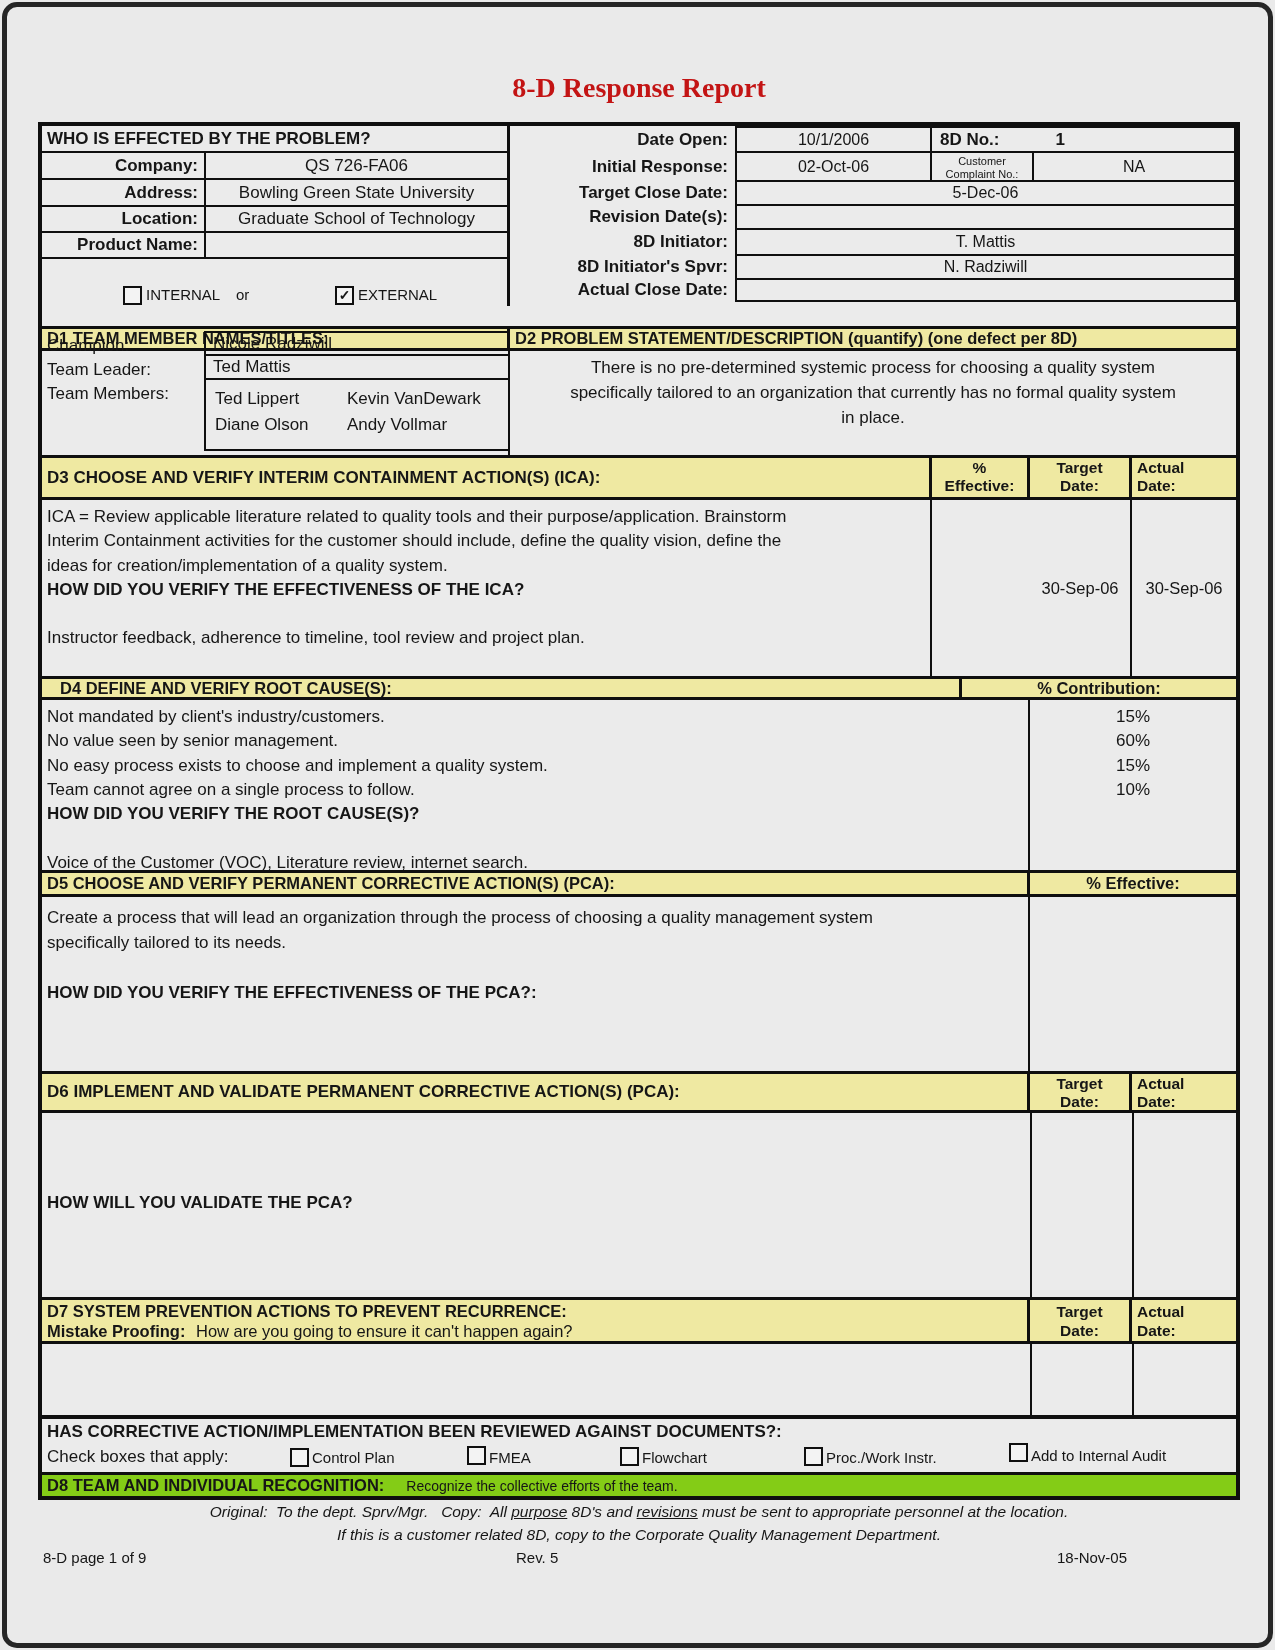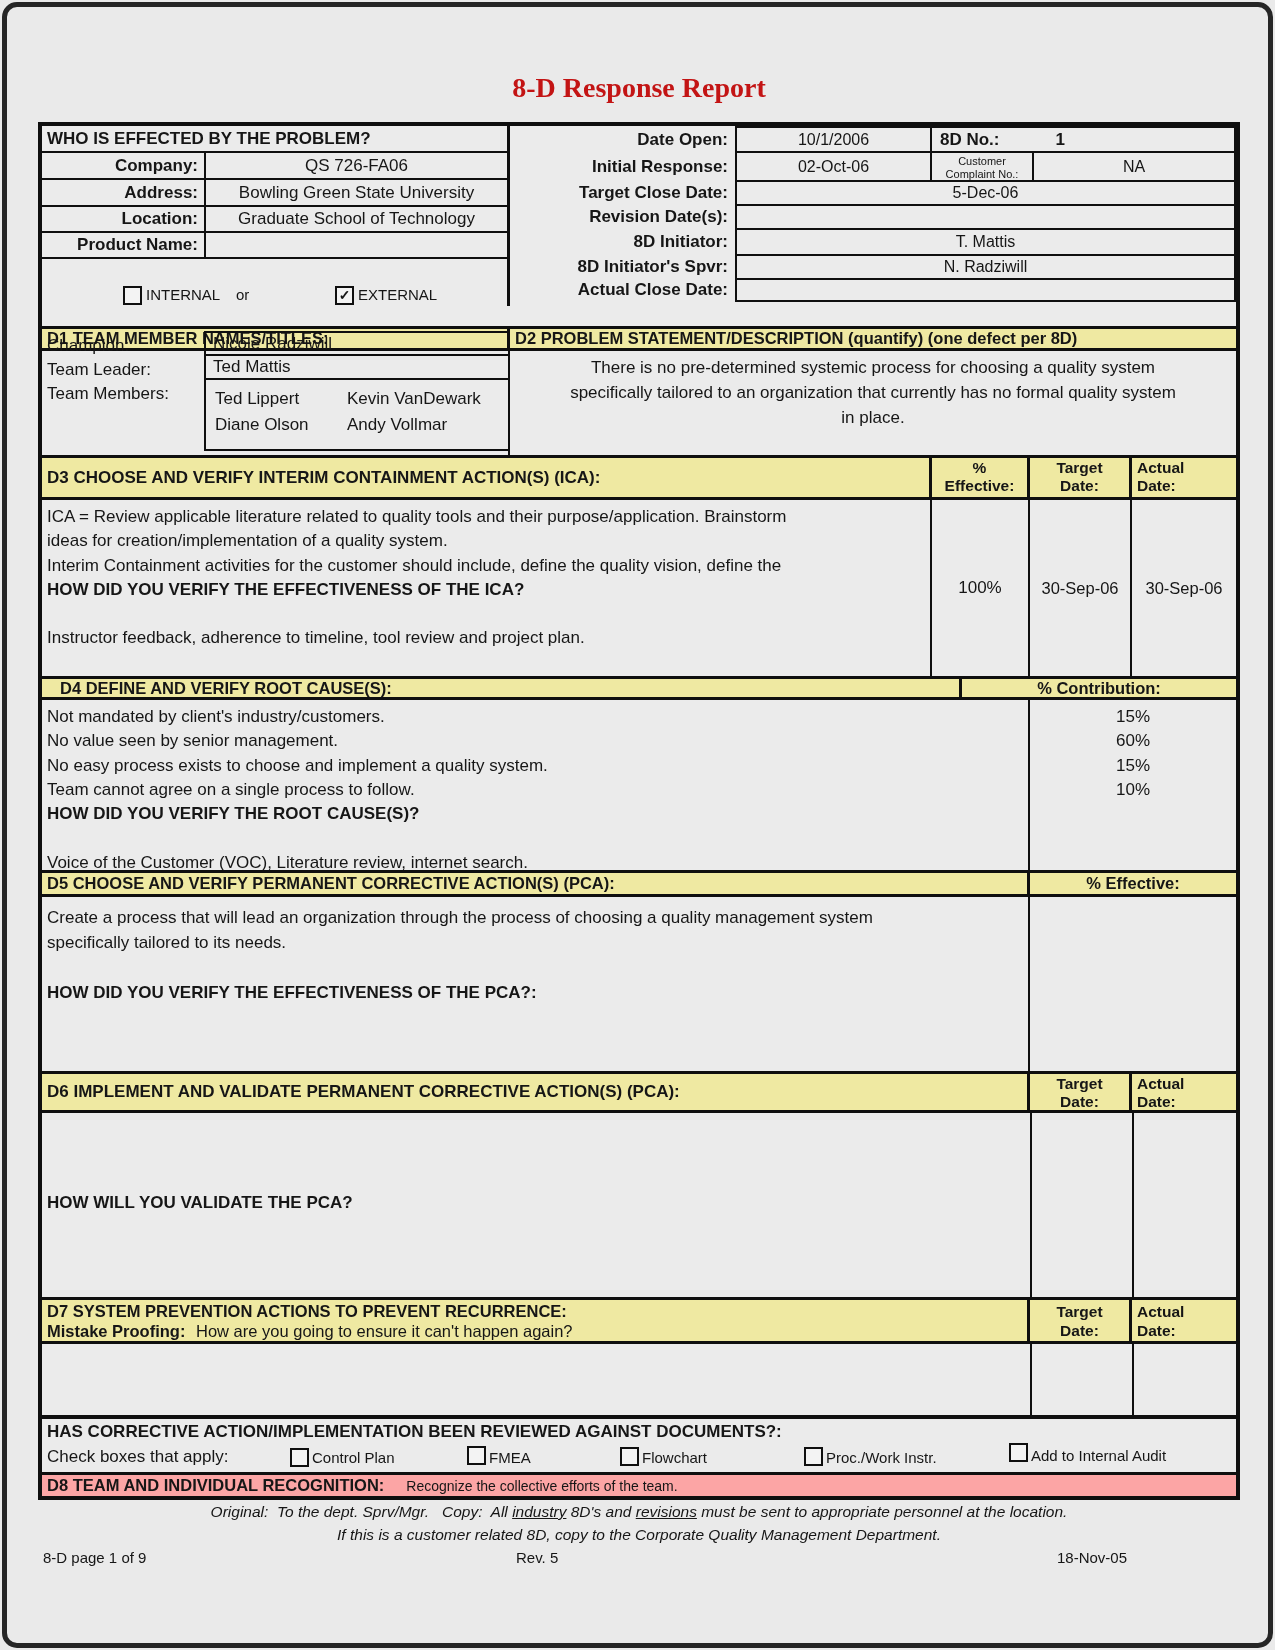--- a/index.html
+++ b/index.html
@@ -126,27 +126,26 @@
           <div>Date:</div>
       </div>
       <div class="bandcell colhead" style="width:104px;text-align:left;padding:1px 0 0 5px;">
         <div>Actual</div>
           <div>Date:</div>
       </div>
     </div>
 
     <div class="a" style="left:0;top:374px;width:890px;height:176px;border-right:2px solid #0f0f0f;padding:5px 0 0 5px;">
       <div class="ln">ICA = Review applicable literature related to quality tools and their purpose/application.  Brainstorm</div>
+      <div class="ln">Interim Containment activities for the customer should include, define the quality vision, define the</div>
       <div class="ln">ideas for creation/implementation of a quality system.</div>
-      <div class="ln">Interim Containment activities for the customer should include, define the quality vision, define the</div>
       <div class="ln b">HOW DID YOU VERIFY THE EFFECTIVENESS OF THE ICA?</div>
       <div class="ln">&nbsp;</div>
       <div class="ln">Instructor feedback, adherence to timeline, tool review and project plan.</div>
     </div>
-    <div class="a flx" style="left:890px;top:374px;width:98px;height:176px;border-right:2px solid #0f0f0f;font-size:17px;">100%</div>
     <div class="a flx" style="left:988px;top:374px;width:102px;height:176px;border-right:2px solid #0f0f0f;font-size:16.5px;">30-Sep-06</div>
     <div class="a flx" style="left:1090px;top:374px;width:104px;height:176px;font-size:16.5px;">30-Sep-06</div>
 
     <div class="a band" style="left:0;top:550px;width:1194px;height:24px;">
       <div class="bandcell b" style="width:920px;border-right:3px solid #0f0f0f;padding-left:18px;font-size:16.5px;line-height:18px;">D4  DEFINE AND VERIFY ROOT CAUSE(S):</div>
       <div class="bandcell b" style="flex:1;text-align:center;font-size:16.5px;line-height:18px;">% Contribution:</div>
     </div>
 
     <div class="a" style="left:0;top:574px;width:988px;height:170px;border-right:2px solid #0f0f0f;padding:5px 0 0 5px;">
       <div class="ln">Not mandated by client's industry/customers.</div>
@@ -225,26 +224,26 @@
       <span class="a cb" style="left:425px;top:27px;"></span>
       <span class="a" style="left:447px;top:30px;font-size:15px;">FMEA</span>
       <span class="a cb" style="left:578px;top:28px;"></span>
       <span class="a" style="left:600px;top:30px;font-size:15px;">Flowchart</span>
       <span class="a cb" style="left:762px;top:28px;"></span>
       <span class="a" style="left:784px;top:30px;font-size:15px;">Proc./Work Instr.</span>
       <span class="a cb" style="left:967px;top:24px;"></span>
       <span class="a" style="left:989px;top:28px;font-size:15px;">Add to Internal Audit</span>
     </div>
 
-    <div class="a" style="left:0;top:1346px;width:1194px;height:24px;background:#fca5a5;border-top:3px solid #0f0f0f;display:flex;align-items:center;padding-left:5px;">
+    <div class="a" style="left:0;top:1346px;width:1194px;height:24px;background:#84cc16;border-top:3px solid #0f0f0f;display:flex;align-items:center;padding-left:5px;">
       <span class="b" style="font-size:16.5px;">D8  TEAM AND INDIVIDUAL RECOGNITION:</span>
       <span style="font-size:14px;margin-left:22px;">Recognize the collective efforts of the team.</span>
     </div>
   </div>
 
   <div class="a it" style="left:38px;top:1503px;width:1202px;">
-    <span>Original:&nbsp; To the dept. Sprv/Mgr.&nbsp;&nbsp; Copy:&nbsp; All </span><span style="text-decoration:underline;">industry</span><span>&nbsp;8D's and </span><span style="text-decoration:underline;">revisions</span><span>&nbsp;must be sent to appropriate personnel at the location.</span>
+    <span>Original:&nbsp; To the dept. Sprv/Mgr.&nbsp;&nbsp; Copy:&nbsp; All </span><span style="text-decoration:underline;">purpose</span><span>&nbsp;8D's and </span><span style="text-decoration:underline;">revisions</span><span>&nbsp;must be sent to appropriate personnel at the location.</span>
   </div>
   <div class="a it" style="left:38px;top:1526px;width:1202px;">If this is a customer related 8D, copy to the Corporate Quality Management Department.</div>
   <div class="a" style="left:43px;top:1549px;font-size:15px;">8-D page 1 of 9</div>
   <div class="a" style="left:516px;top:1549px;font-size:15px;">Rev. 5</div>
   <div class="a" style="left:1057px;top:1549px;font-size:15px;">18-Nov-05</div>
 </div>
 
 </body></html>

